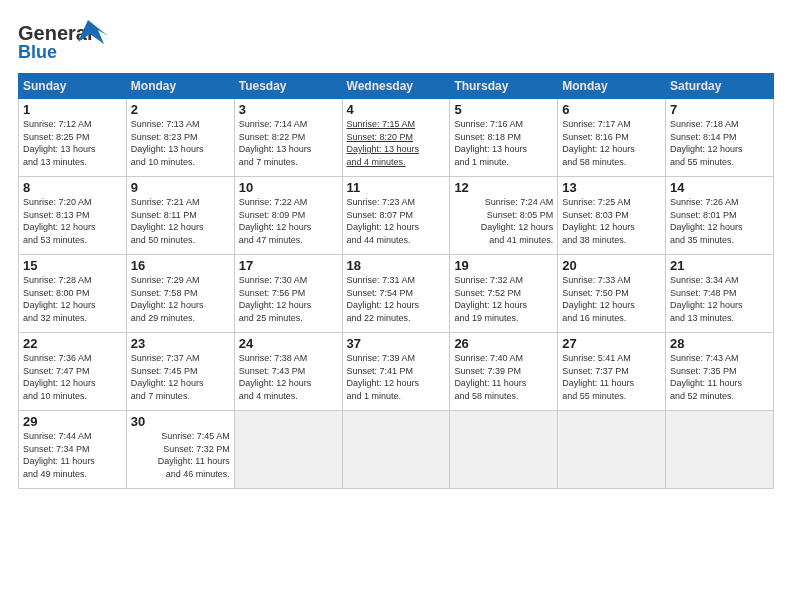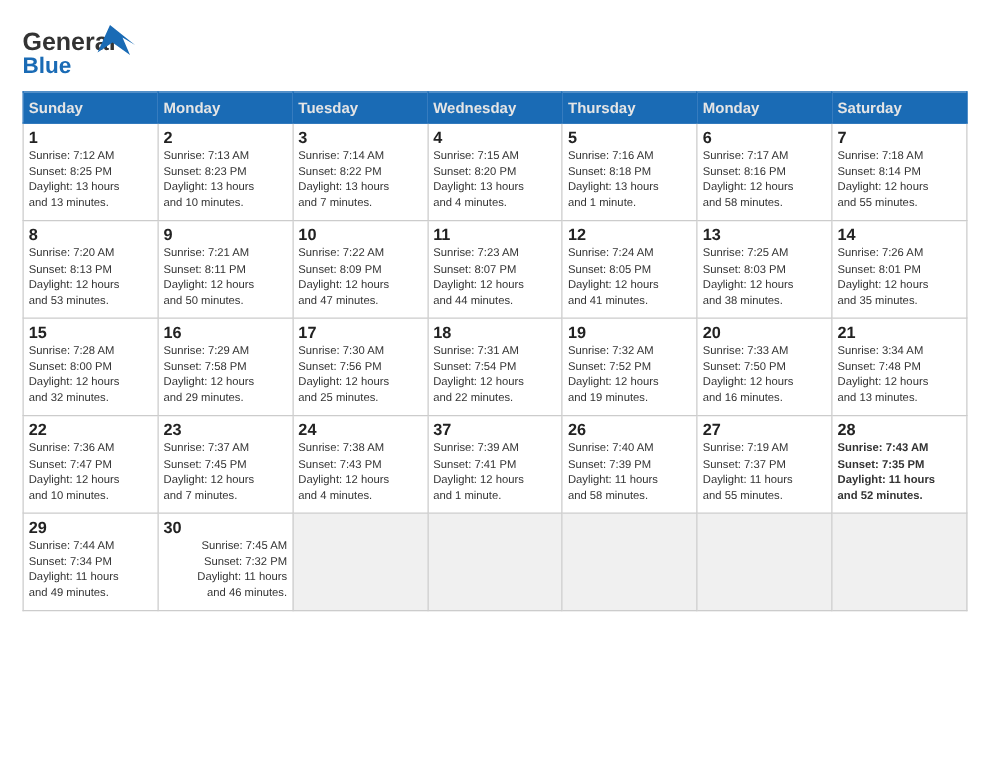--- a/index.html
+++ b/index.html
@@ -133,21 +133,21 @@
           </td>
           <td>
             <span class="day-num">3</span>
             <div class="day-info" style="white-space: pre-line;">Sunrise: 7:14 AM
 Sunset: 8:22 PM
 Daylight: 13 hours
 and 7 minutes.</div>
           </td>
           <td>
             <span class="day-num">4</span>
-            <div class="day-info" style="white-space: pre-line;">Sunrise: 7:15 AM
+            <div class="day-info" style="white-space: pre-line; text-decoration: underline;">Sunrise: 7:15 AM
 Sunset: 8:20 PM
 Daylight: 13 hours
 and 4 minutes.</div>
           </td>
           <td>
             <span class="day-num">5</span>
             <div class="day-info" style="white-space: pre-line;">Sunrise: 7:16 AM
 Sunset: 8:18 PM
 Daylight: 13 hours
 and 1 minute.</div>
@@ -191,21 +191,21 @@
           </td>
           <td>
             <span class="day-num">11</span>
             <div class="day-info" style="white-space: pre-line;">Sunrise: 7:23 AM
 Sunset: 8:07 PM
 Daylight: 12 hours
 and 44 minutes.</div>
           </td>
           <td>
             <span class="day-num">12</span>
-            <div class="day-info" style="white-space: pre-line;">Sunrise: 7:24 AM
+            <div class="day-info" style="white-space: pre-line; text-align: right;">Sunrise: 7:24 AM
 Sunset: 8:05 PM
 Daylight: 12 hours
 and 41 minutes.</div>
           </td>
           <td>
             <span class="day-num">13</span>
             <div class="day-info" style="white-space: pre-line;">Sunrise: 7:25 AM
 Sunset: 8:03 PM
 Daylight: 12 hours
 and 38 minutes.</div>
@@ -300,28 +300,28 @@
           </td>
           <td>
             <span class="day-num">26</span>
             <div class="day-info" style="white-space: pre-line;">Sunrise: 7:40 AM
 Sunset: 7:39 PM
 Daylight: 11 hours
 and 58 minutes.</div>
           </td>
           <td>
             <span class="day-num">27</span>
-            <div class="day-info" style="white-space: pre-line;">Sunrise: 7:19 AM
+            <div class="day-info" style="white-space: pre-line;">Sunrise: 5:41 AM
 Sunset: 7:37 PM
 Daylight: 11 hours
 and 55 minutes.</div>
           </td>
           <td>
             <span class="day-num">28</span>
-            <div class="day-info" style="white-space: pre-line; font-weight: bold;">Sunrise: 7:43 AM
+            <div class="day-info" style="white-space: pre-line;">Sunrise: 7:43 AM
 Sunset: 7:35 PM
 Daylight: 11 hours
 and 52 minutes.</div>
           </td>
         </tr>
         <tr>
           <td>
             <span class="day-num">29</span>
             <div class="day-info" style="white-space: pre-line;">Sunrise: 7:44 AM
 Sunset: 7:34 PM

